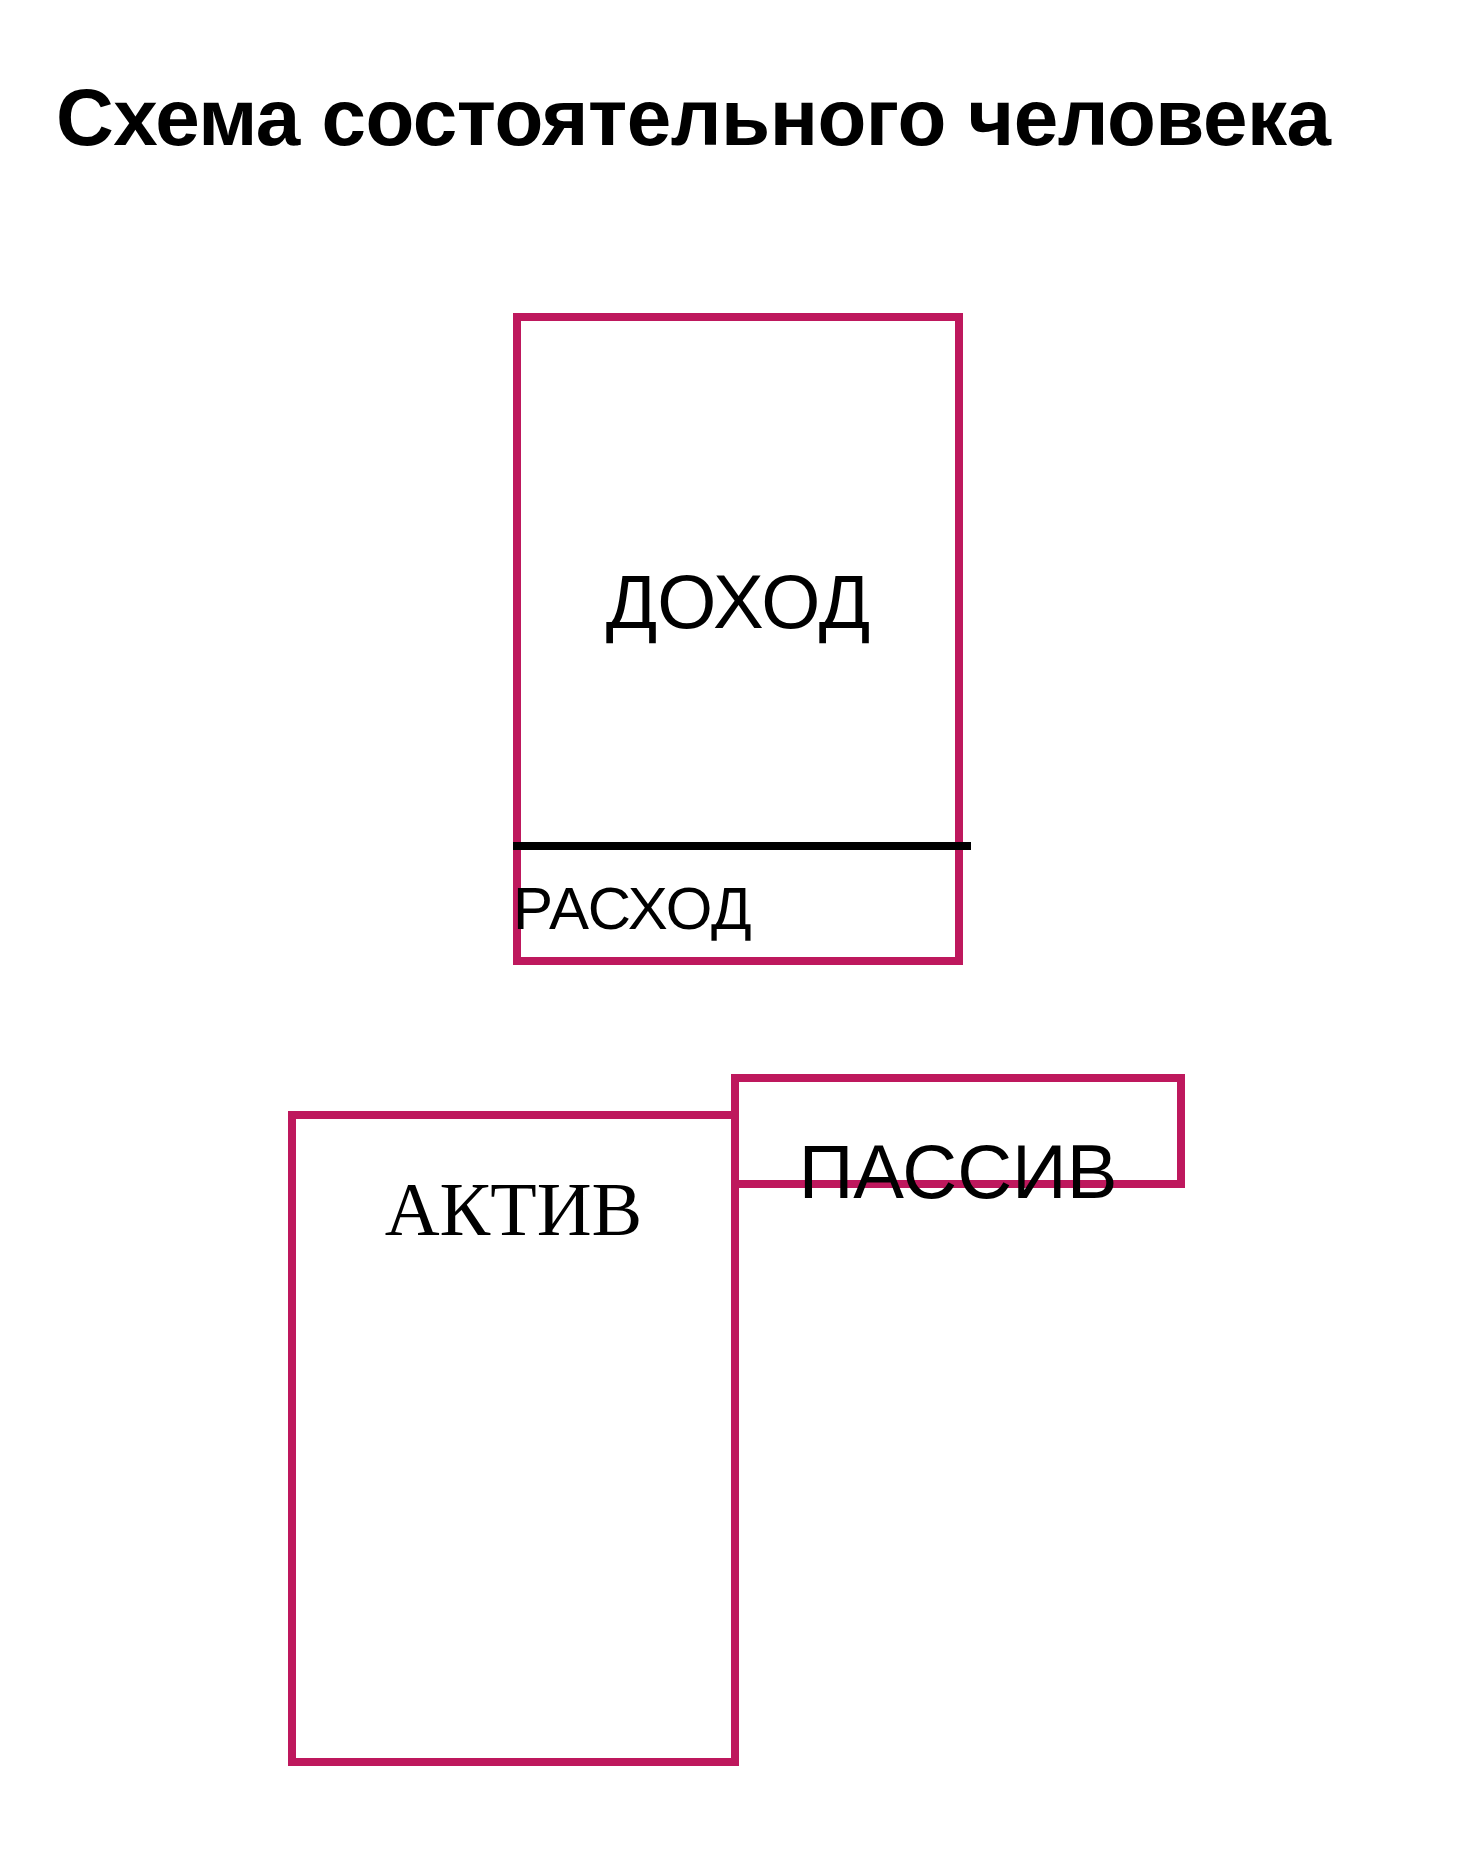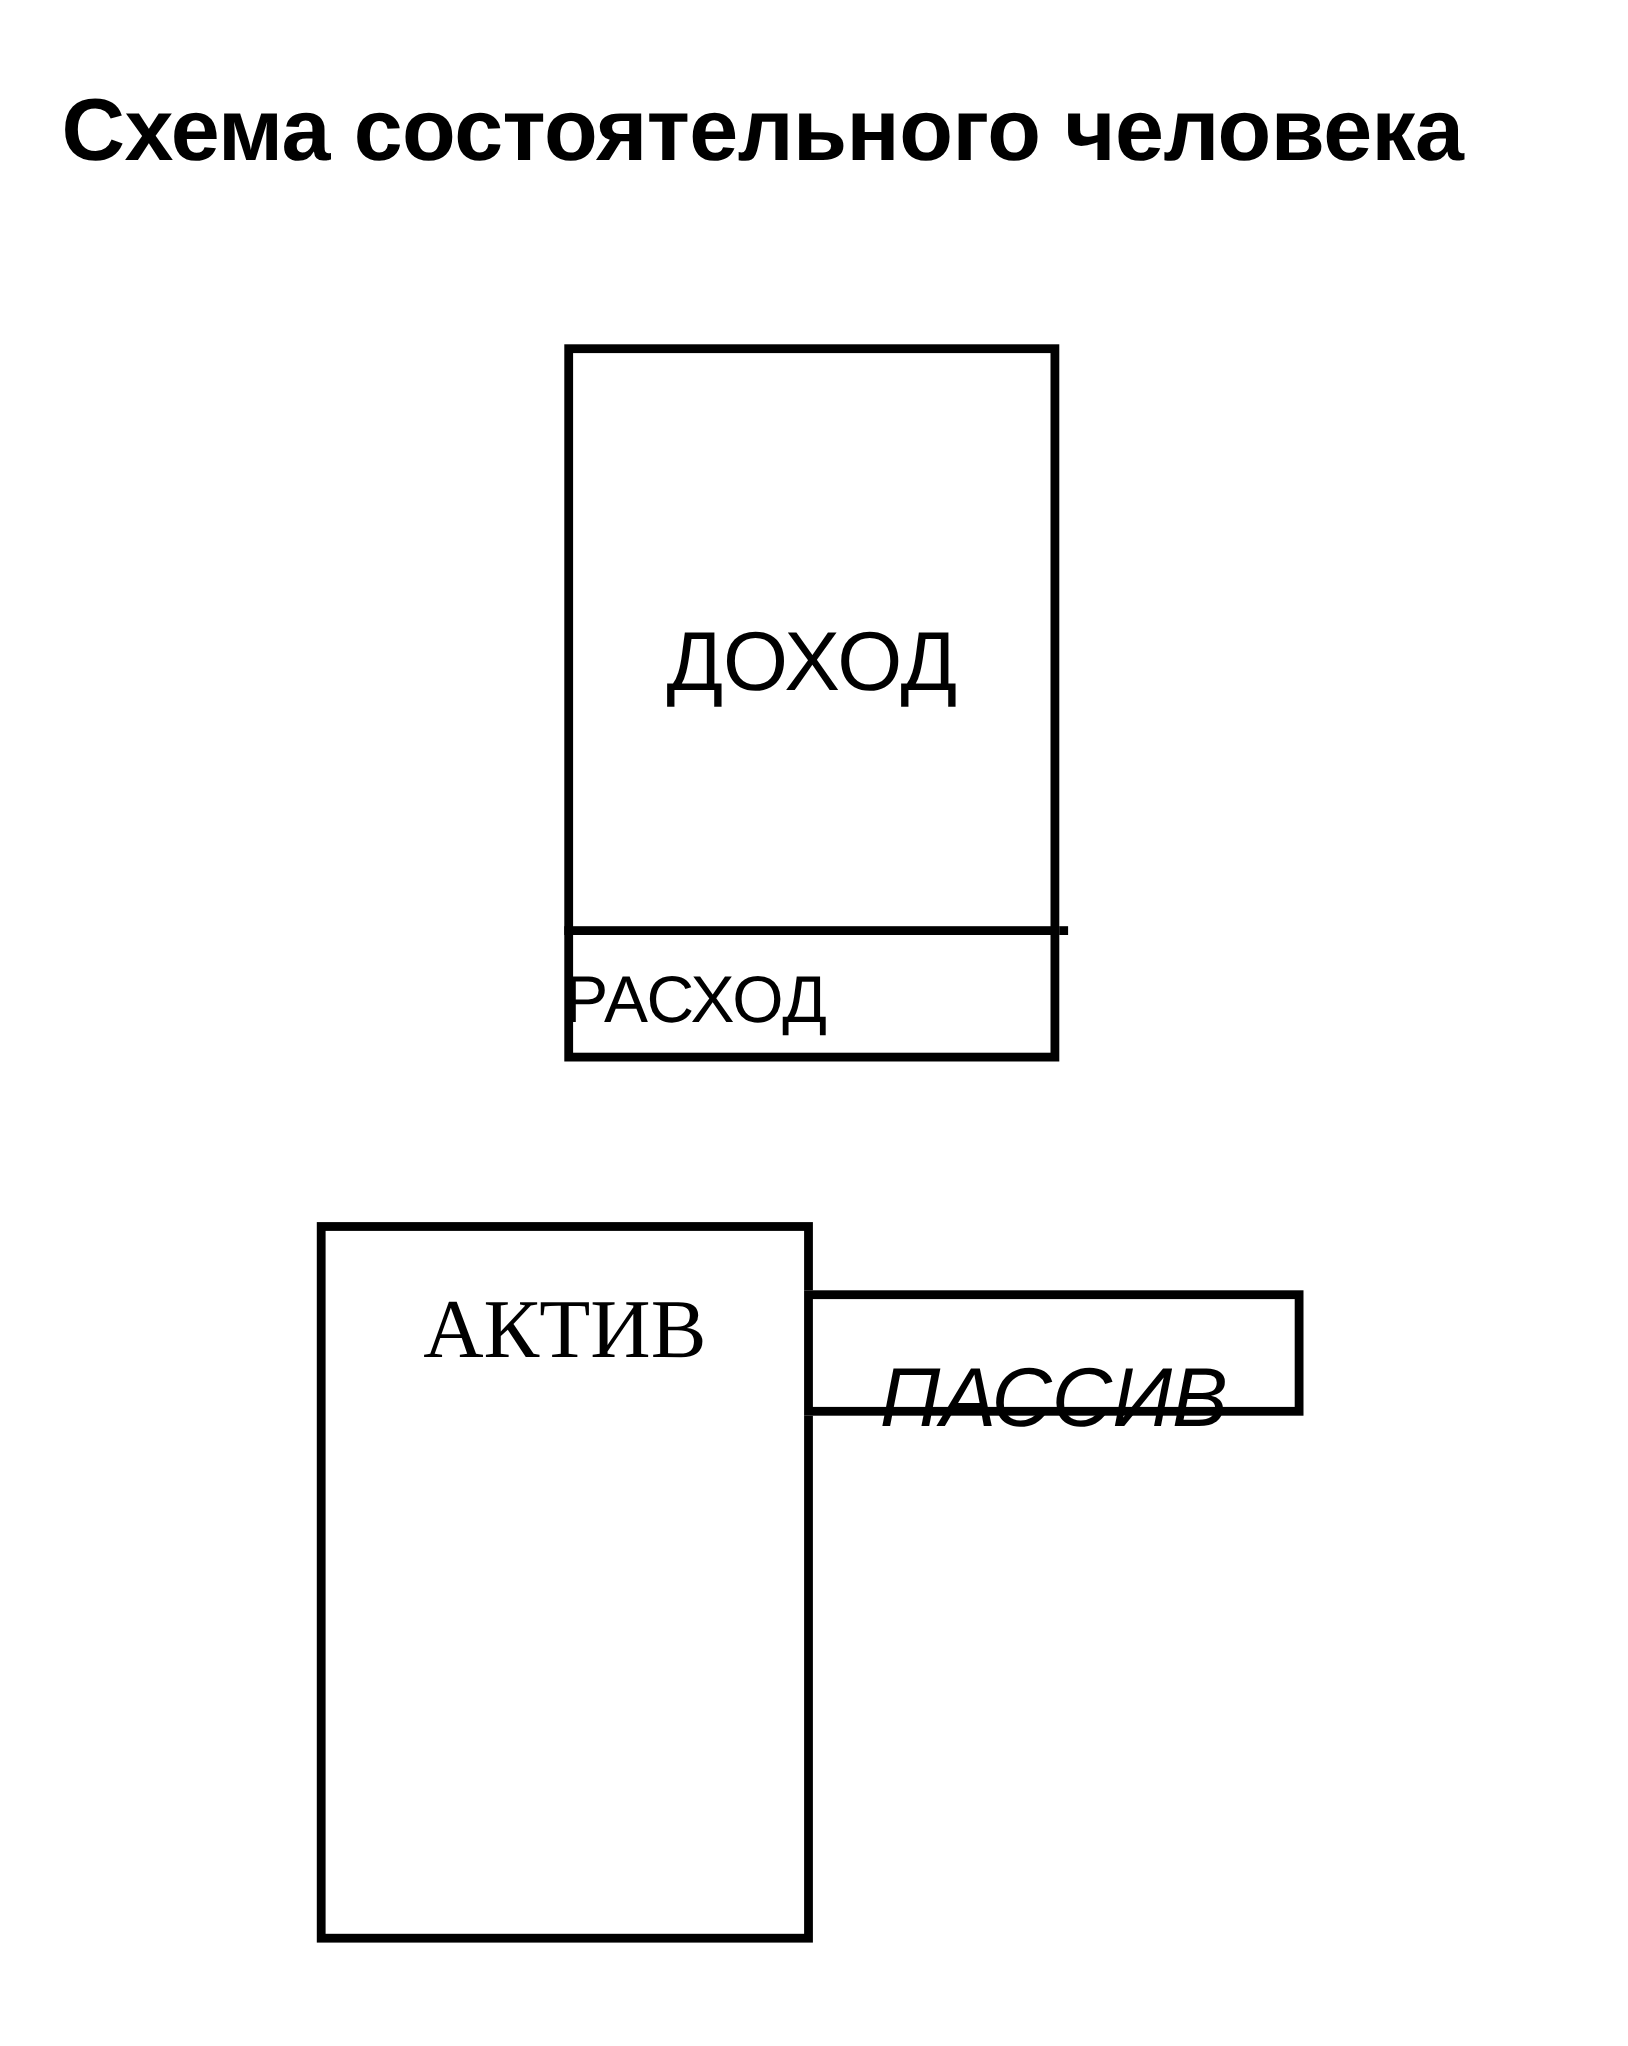--- a/index.html
+++ b/index.html
@@ -31,21 +31,21 @@
     letter-spacing: -0.5px;
     line-height: 1.0;
     white-space: nowrap;
     color: #000000;
   }
 
   
   .box {
     position: absolute;
     box-sizing: border-box;
-    border: 8px solid #000000;
+    border: 8px solid #be185d;
     background: #ffffff;
   }
 
   .box-label {
     position: absolute;
     left: 0;
     right: 0;
     text-align: center;
     font-size: 76px;
     font-weight: normal;
@@ -107,24 +107,23 @@
     width: 451px;
     height: 655px;
   }
   #asset-label {
     top: 52px;
     font-family: Liberation Serif, serif;
   }
 
   #liability-box {
     left: 731px;
-    top: 1173px;
+    top: 1074px;
     width: 454px;
     height: 114px;
-    font-style: italic;
   }
   #liability-label {
     top: 52px;
   }
 </style>
 </head>
 <body>
 
 <div id="diagram-root">
 

